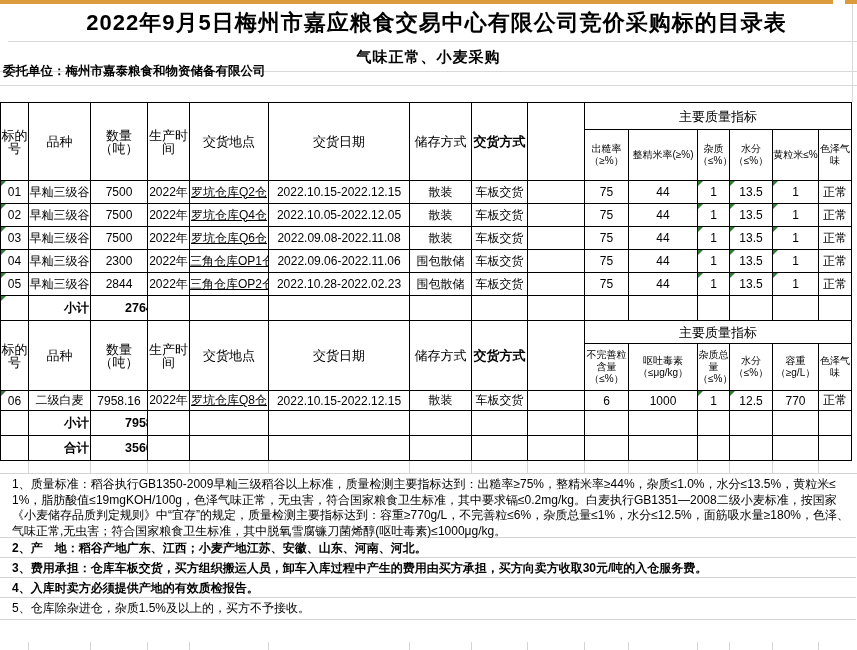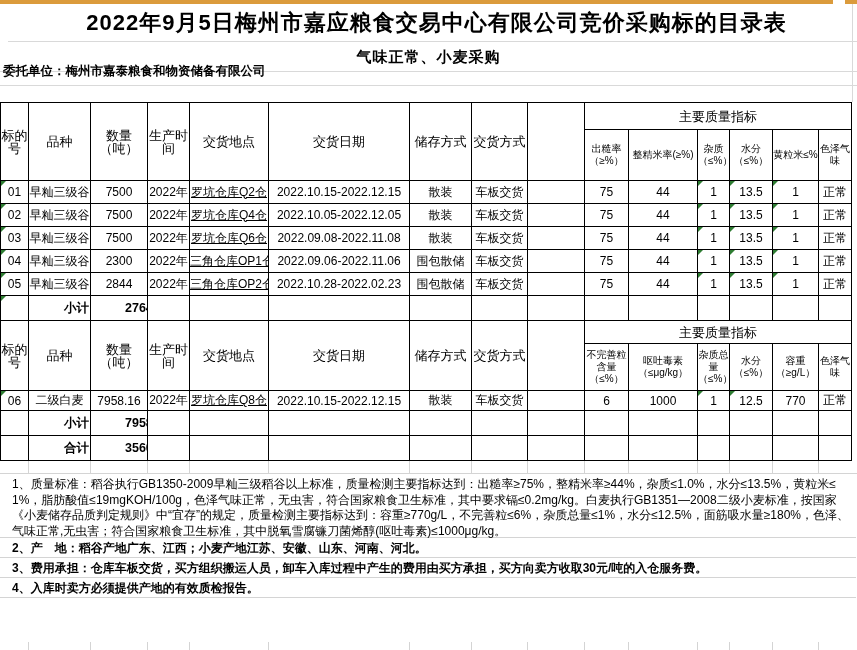--- a/index.html
+++ b/index.html
@@ -36,21 +36,21 @@
   #tbl2{top:320px;}
   table.tbl td{
     border:1px solid #000;text-align:center;vertical-align:middle;
     padding:0;font-size:12px;overflow:hidden;position:relative;
   }
   tr.h1 td{height:26px;font-size:12px;}
   tr.h2 td{height:50px;font-size:10px;line-height:12px;}
   #tbl2 tr.h1 td{height:22px;}
   #tbl2 tr.h2 td{height:46px;}
   tr.hmain td{font-size:13px;line-height:13px;}
-  td.narrow{padding:0 13px;}
+  td.narrow{padding:0 13px;font-weight:bold;}
   tr.data td{height:22px;}
   #tbl2 tr.data td{height:19px;}
   tr.sum td{height:24px;font-weight:bold;font-size:12.5px;padding-left:34px;}
   td.place{font-size:11.5px;white-space:nowrap;text-decoration:underline;}
   td.xs{font-size:9.5px;}
   
   td.gt::before{
     content:"";position:absolute;top:0;left:0;width:0;height:0;
     border-top:5px solid #2E7D32;border-right:5px solid transparent;
   }
@@ -344,16 +344,17 @@
     </tbody>
   </table>
 
   <div class="grid-strip" id="strip-mid"></div>
 
   <div class="notes">
     <div class="note" id="note-1">1、质量标准：稻谷执行GB1350-2009早籼三级稻谷以上标准，质量检测主要指标达到：出糙率≥75%，整精米率≥44%，杂质≤1.0%，水分≤13.5%，黄粒米≤1%，脂肪酸值≤19mgKOH/100g，色泽气味正常，无虫害，符合国家粮食卫生标准，其中要求镉≤0.2mg/kg。白麦执行GB1351—2008二级小麦标准，按国家《小麦储存品质判定规则》中“宜存”的规定，质量检测主要指标达到：容重≥770g/L，不完善粒≤6%，杂质总量≤1%，水分≤12.5%，面筋吸水量≥180%，色泽、气味正常,无虫害；符合国家粮食卫生标准，其中脱氧雪腐镰刀菌烯醇(呕吐毒素)≤1000μg/kg。</div>
     <div class="note" id="note-2">2、产　地：稻谷产地广东、江西；小麦产地江苏、安徽、山东、河南、河北。</div>
     <div class="note" id="note-3">3、费用承担：仓库车板交货，买方组织搬运人员，卸车入库过程中产生的费用由买方承担，买方向卖方收取30元/吨的入仓服务费。</div>
     <div class="note" id="note-4">4、入库时卖方必须提供产地的有效质检报告。</div>
+    <div class="note" id="note-5">5、仓库除杂进仓，杂质1.5%及以上的，买方不予接收。</div>
   </div>
 
   <div class="grid-strip" id="strip-bottom"></div>
 </div>
 
 </body></html>

